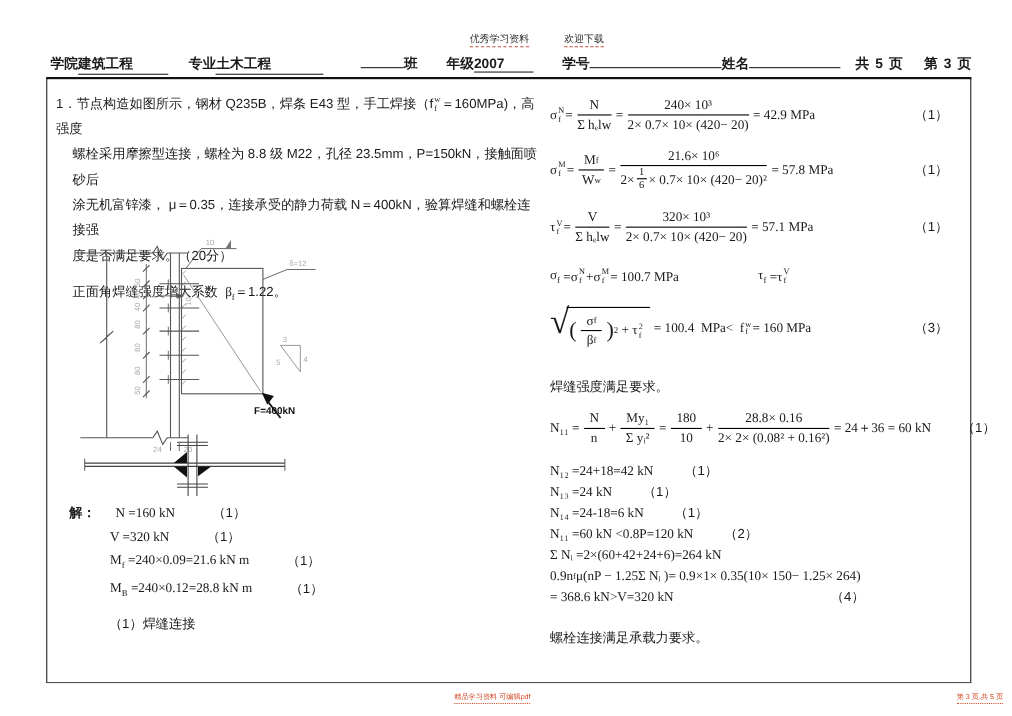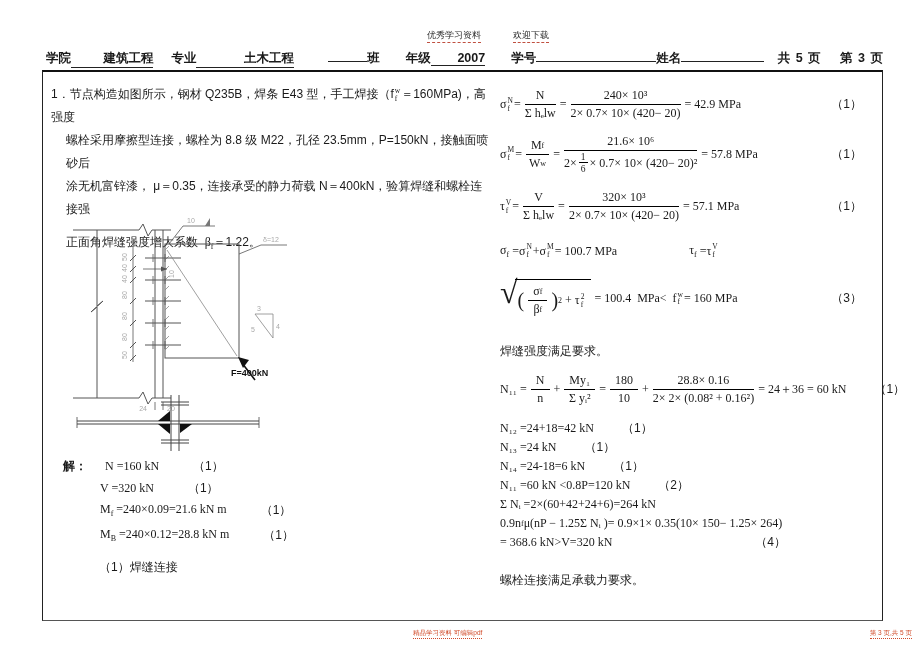--- a/index.html
+++ b/index.html
@@ -6,21 +6,21 @@
   body{
     width:920px;height:651px;position:relative;background:#ffffff;
     font-family:"Liberation Sans",sans-serif;color:#1a1a1a;overflow:hidden;
   }
   
   .watermark{position:absolute;top:29px;left:0;width:100%;text-align:center;font-size:9px;color:#2b2b2b;margin-left:28px;}
   .watermark span{border-bottom:1px dashed #c05040;padding-bottom:2px;margin:0 16px;}
   
   .hdr{position:absolute;top:50px;left:46px;right:36px;display:flex;align-items:baseline;font-size:12.5px;white-space:nowrap;}
   .hdr .lbl{font-weight:bold;}
-  .blank{display:inline-block;border-bottom:1px solid #222;text-align:right;font-weight:bold;}
+  .blank{display:inline-block;border-bottom:1px solid #222;text-align:left;font-weight:bold;}
   .b-school{width:88px;} .b-major{width:104px;} .b-class{width:42px;margin-left:34px;}
   .b-grade{width:58px;} .b-id{width:128px;} .b-name{width:88px;}
   .hdr .gap-s{margin-left:18px;} .hdr .gap-m{margin-left:26px;}
   .hdr .pages{margin-left:auto;font-weight:bold;letter-spacing:1px;}
   .hdr .pages span{margin-left:14px;}
   
   .box{position:absolute;left:42px;top:70px;width:839px;height:548px;
        border-top:2px solid #111;border-left:1.5px solid #222;border-right:1.5px solid #222;border-bottom:1px solid #555;}
   
   .problem{position:absolute;top:11px;left:8px;width:440px;font-size:12px;line-height:23px;}
@@ -92,20 +92,21 @@
 
 <div class="box">
 
   <div class="problem">
     <div><span>1．节点构造如图所示，钢材  Q235B，焊条 E43 型，手工焊接（f</span><span class="ss">
           <span>w</span>
           <span>f</span>
         </span><span>＝160MPa)，高强度</span></div>
     <div class="ind">螺栓采用摩擦型连接，螺栓为  8.8 级 M22，孔径 23.5mm，P=150kN，接触面喷砂后</div>
     <div class="ind">涂无机富锌漆，  μ＝0.35，连接承受的静力荷载  N＝400kN，验算焊缝和螺栓连接强</div>
+    <div class="ind">度是否满足要求。（20分）</div>
     <div class="ind sp"><span>正面角焊缝强度增大系数</span>&nbsp;&nbsp;<span style="font-family:'Liberation Serif',serif"><span>β</span><sub>f</sub></span><span>＝1.22。</span></div>
   </div>
 
   <svg class="draw1" width="280" height="205" viewBox="0 0 280 205">
     <g stroke="#555" stroke-width="1" fill="none">
 
       <path d="M14,20 H80 l4,-6 l5,12 l4,-6 H112"></path>
       <path d="M14,188 H80 l4,-6 l5,12 l4,-6 H112"></path>
 
       <path d="M38,20 V96 l6,-5 l-12,11 l6,-5 V188"></path>

